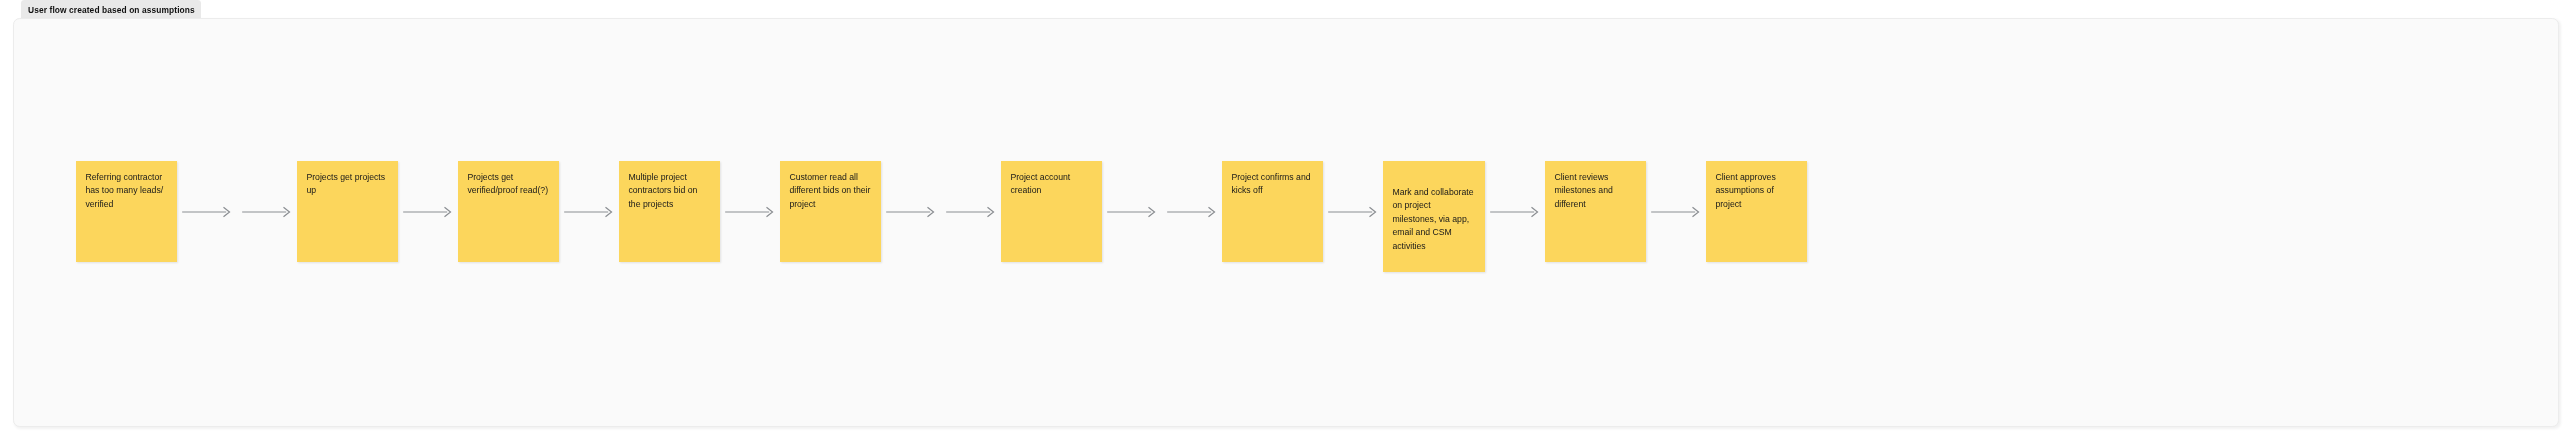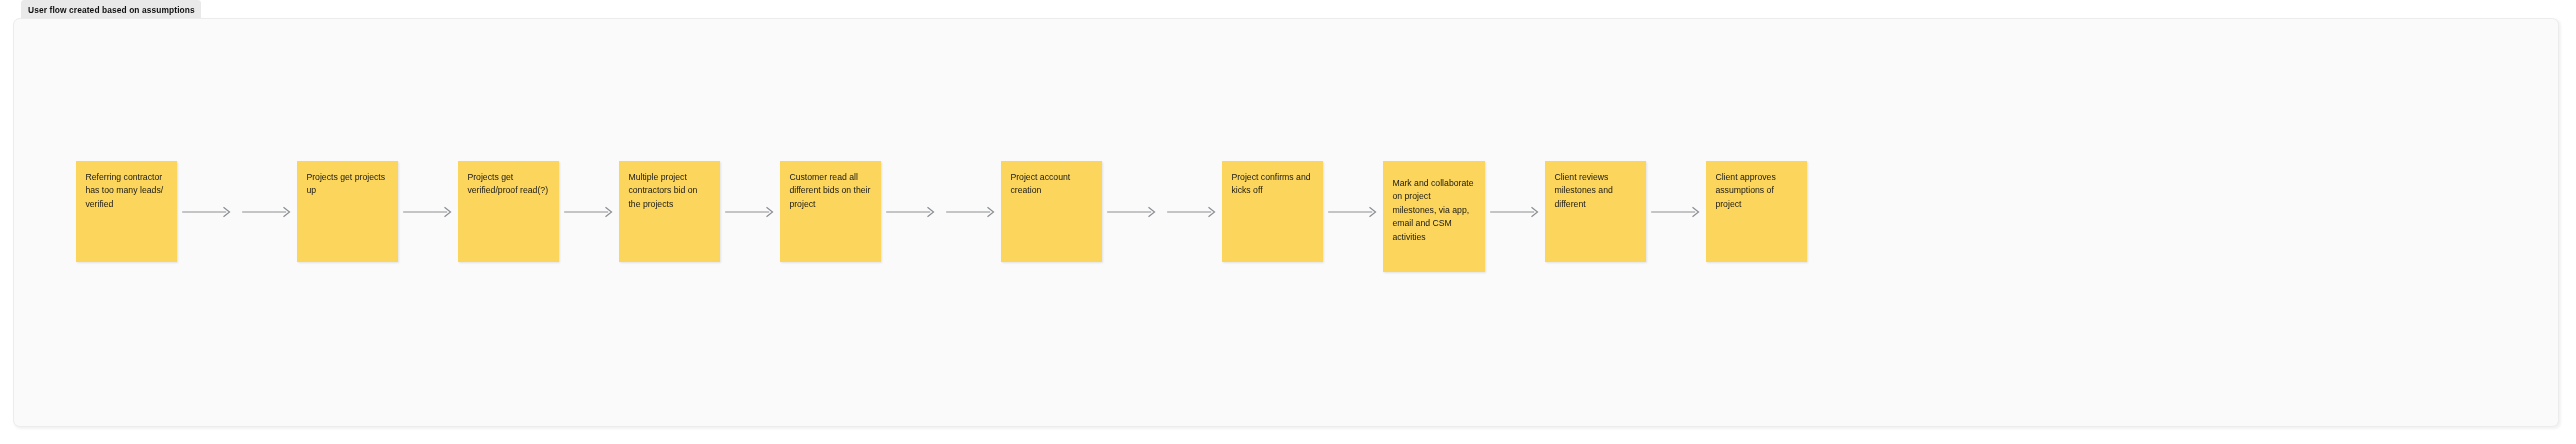--- a/index.html
+++ b/index.html
@@ -73,21 +73,21 @@
     line-height: 13.4px;
     box-shadow: 0.7px 0.7px 2px rgba(0,0,0,0.10);
     flex: 0 0 auto;
     word-wrap: break-word;
   }
 
   
   .node-card.tall {
     width: 102px;
     min-height: 111px;
-    padding-top: 16px;
+    padding-top: 25px;
   }
 
   .connector {
     flex: 0 0 auto;
     width: 60px;
     height: 101px;
     display: flex;
     align-items: center;
     justify-content: center;
   }

